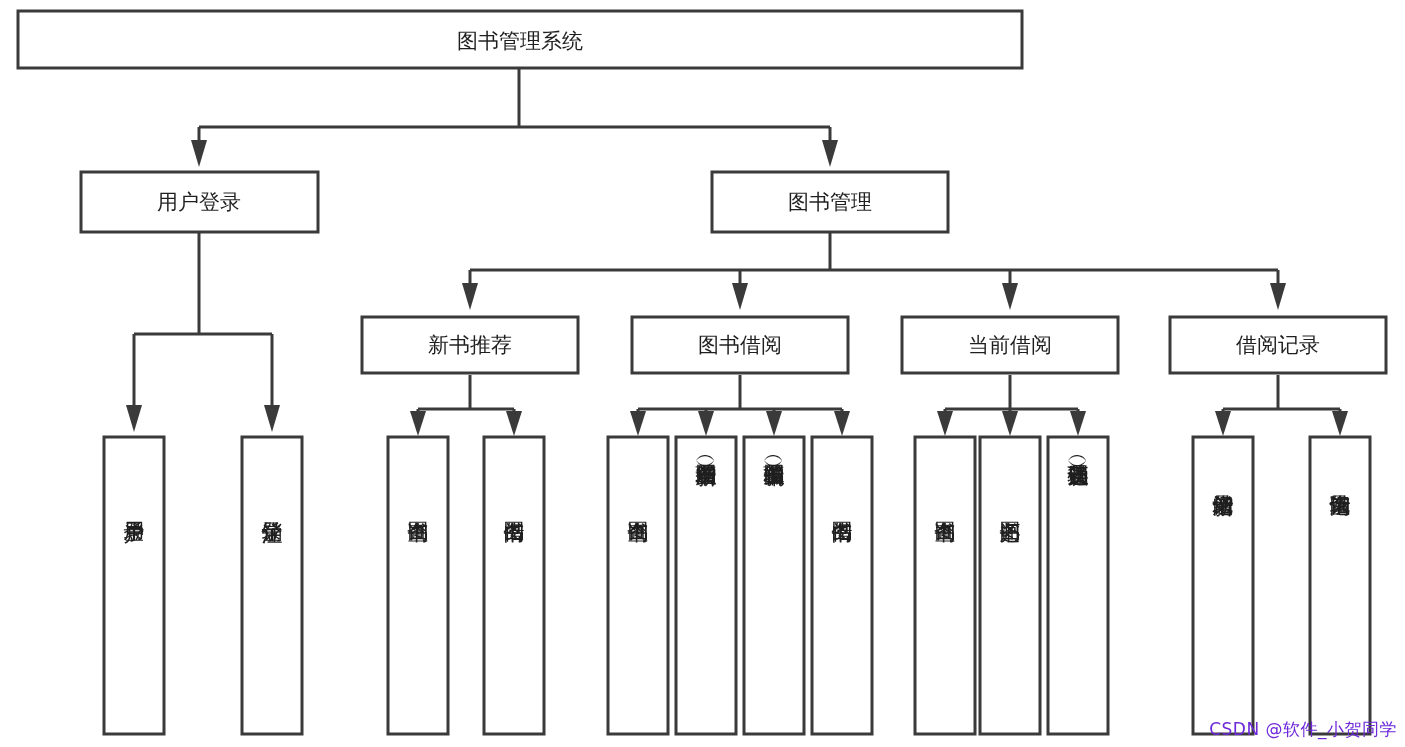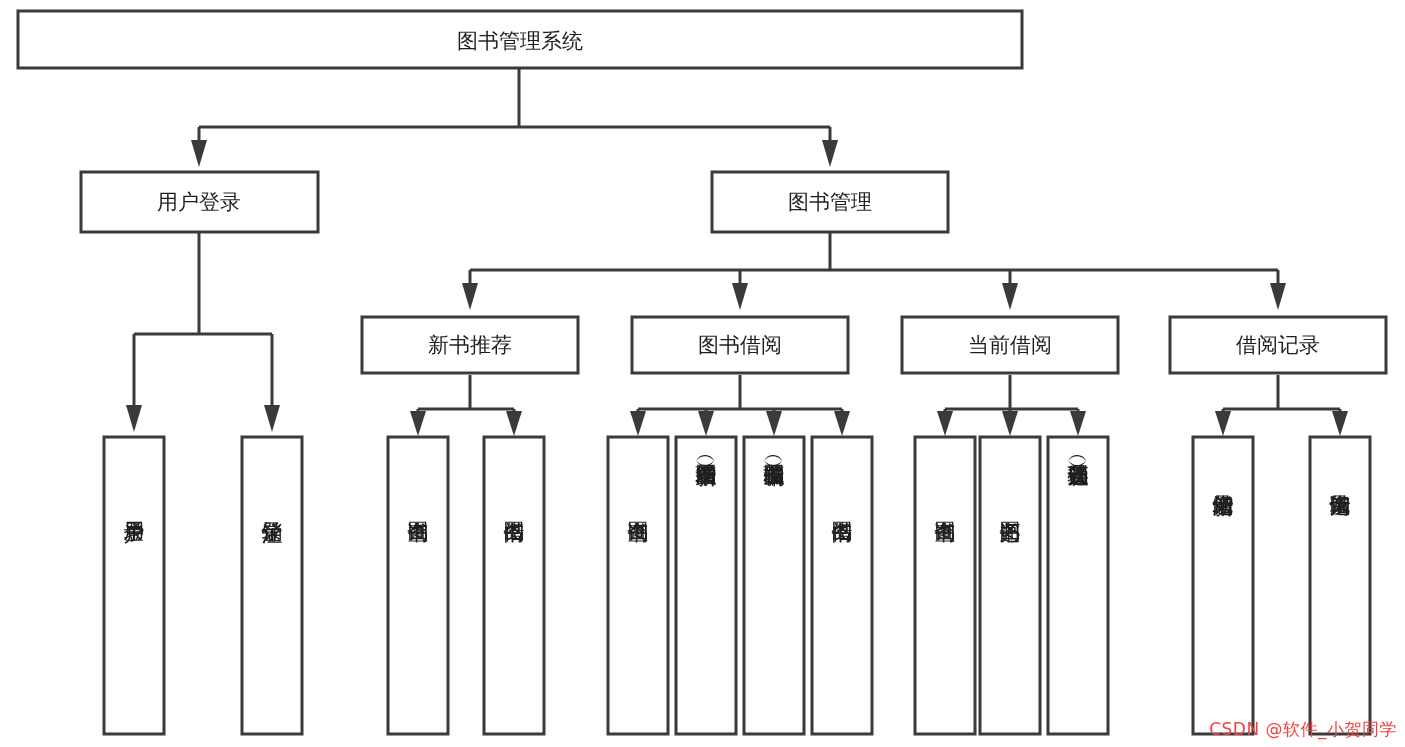--- a/index.html
+++ b/index.html
@@ -52,21 +52,21 @@
   .arrow-head {
     fill: #3a3a3a;
     stroke: none;
   }
   .watermark {
     position: absolute;
     right: 8px;
     bottom: 6px;
     font-family: "DejaVu Sans", "Liberation Sans", sans-serif;
     font-size: 17px;
-    color: #ef4444;
+    color: #6d28d9;
     white-space: nowrap;
     letter-spacing: 0.5px;
     pointer-events: none;
   }
 </style>
 </head>
 <body>
 
 <div id="diagram-root">
 

